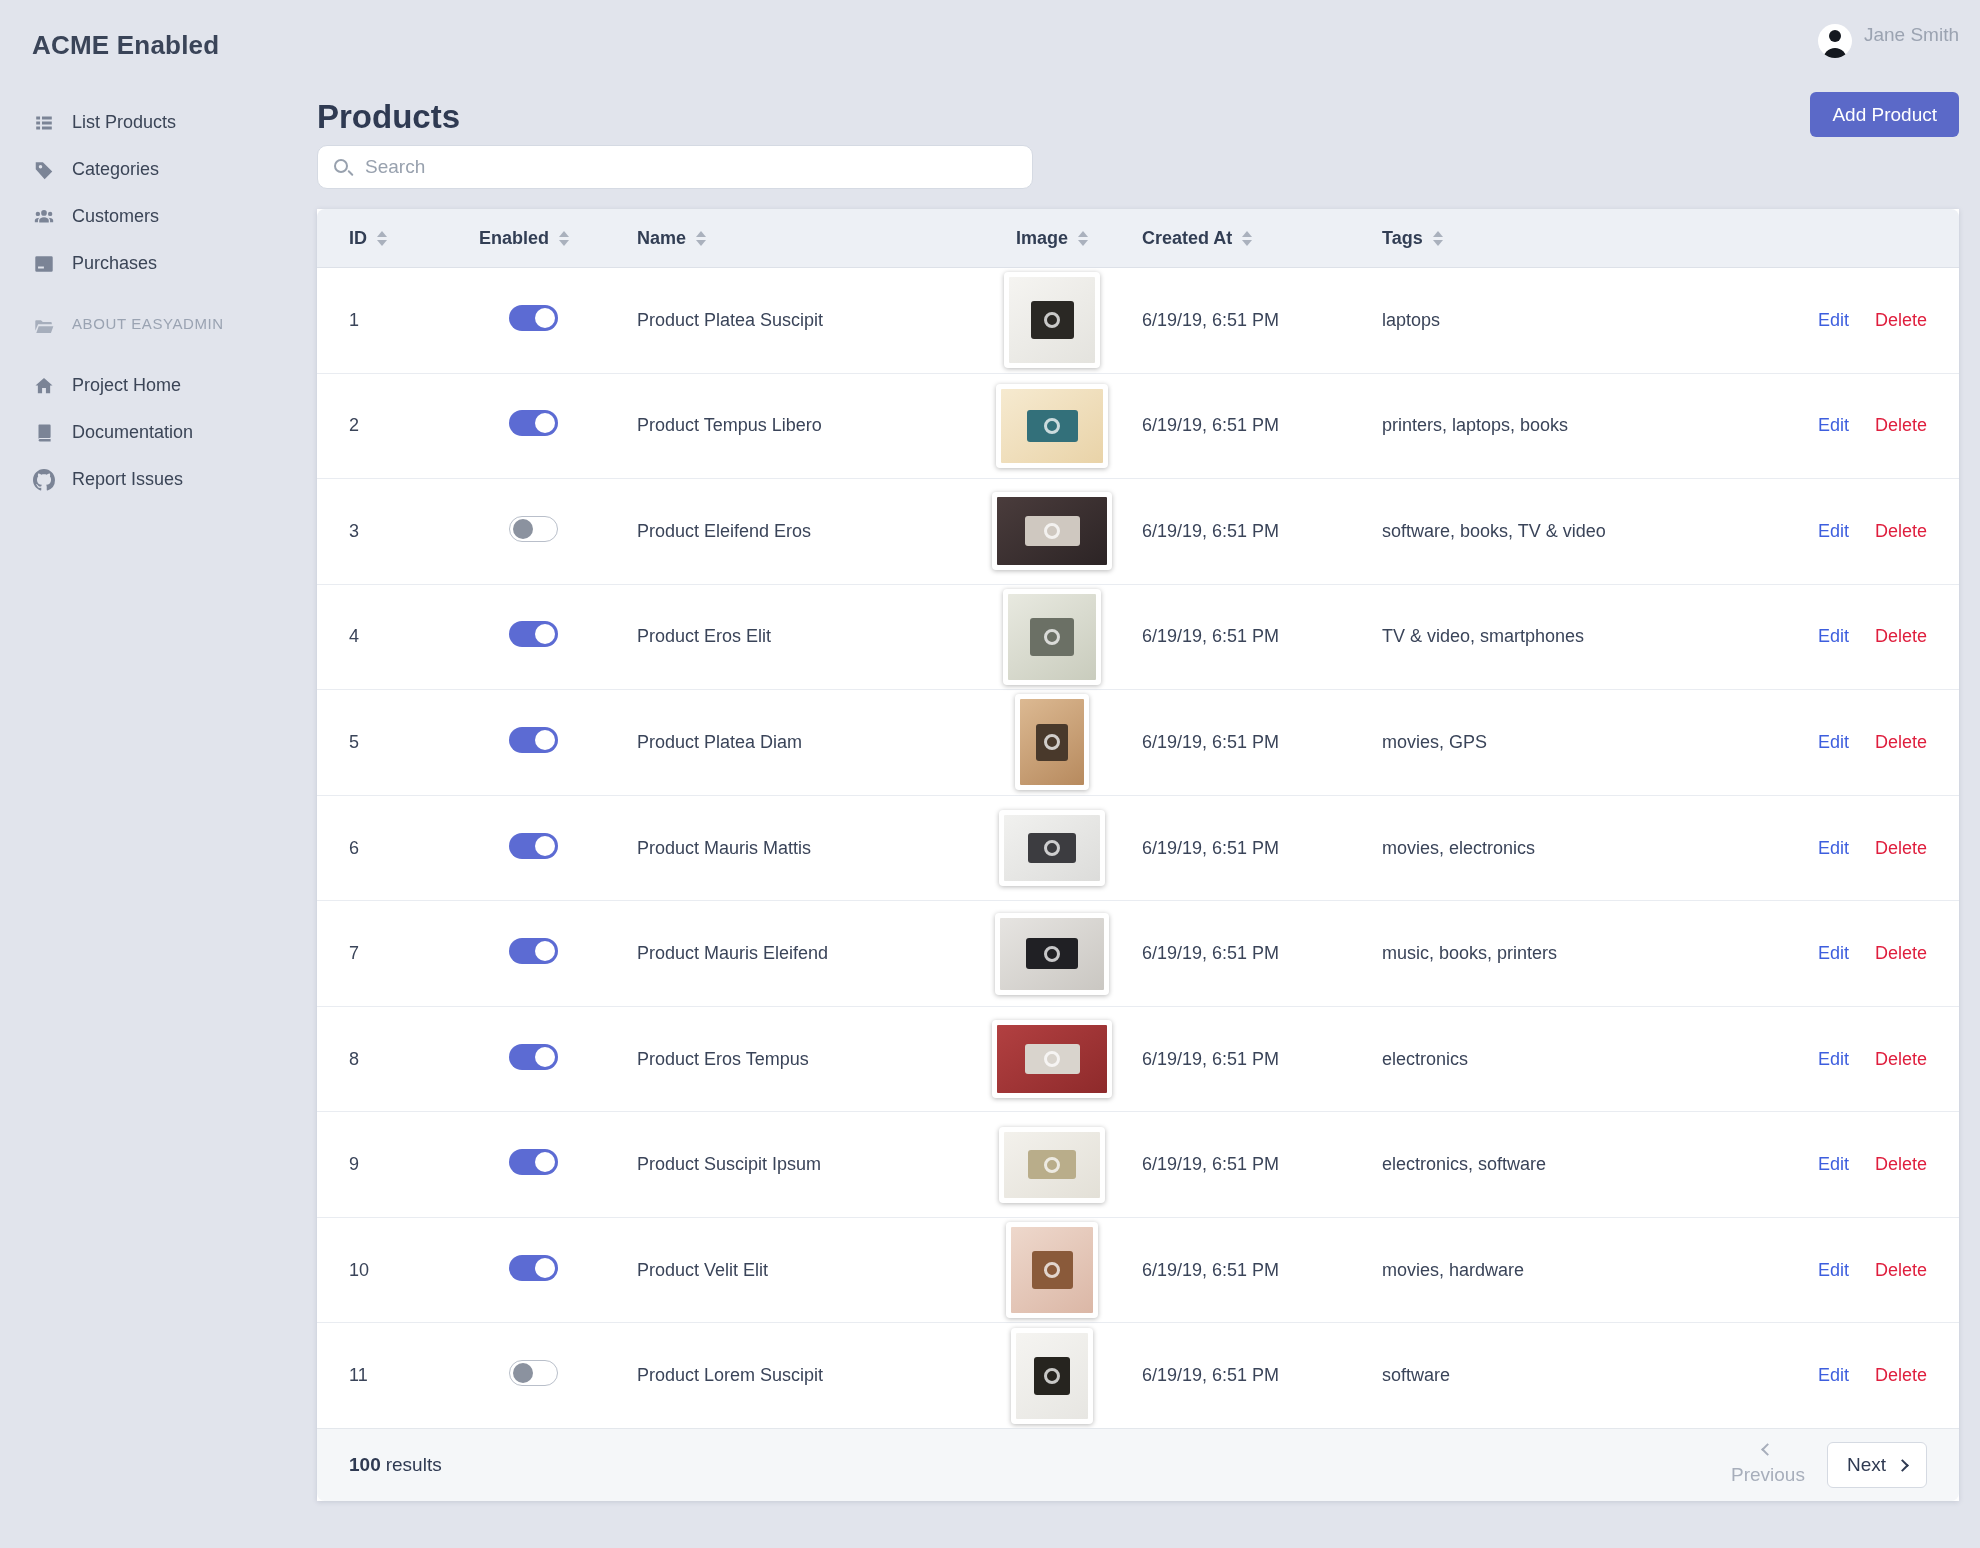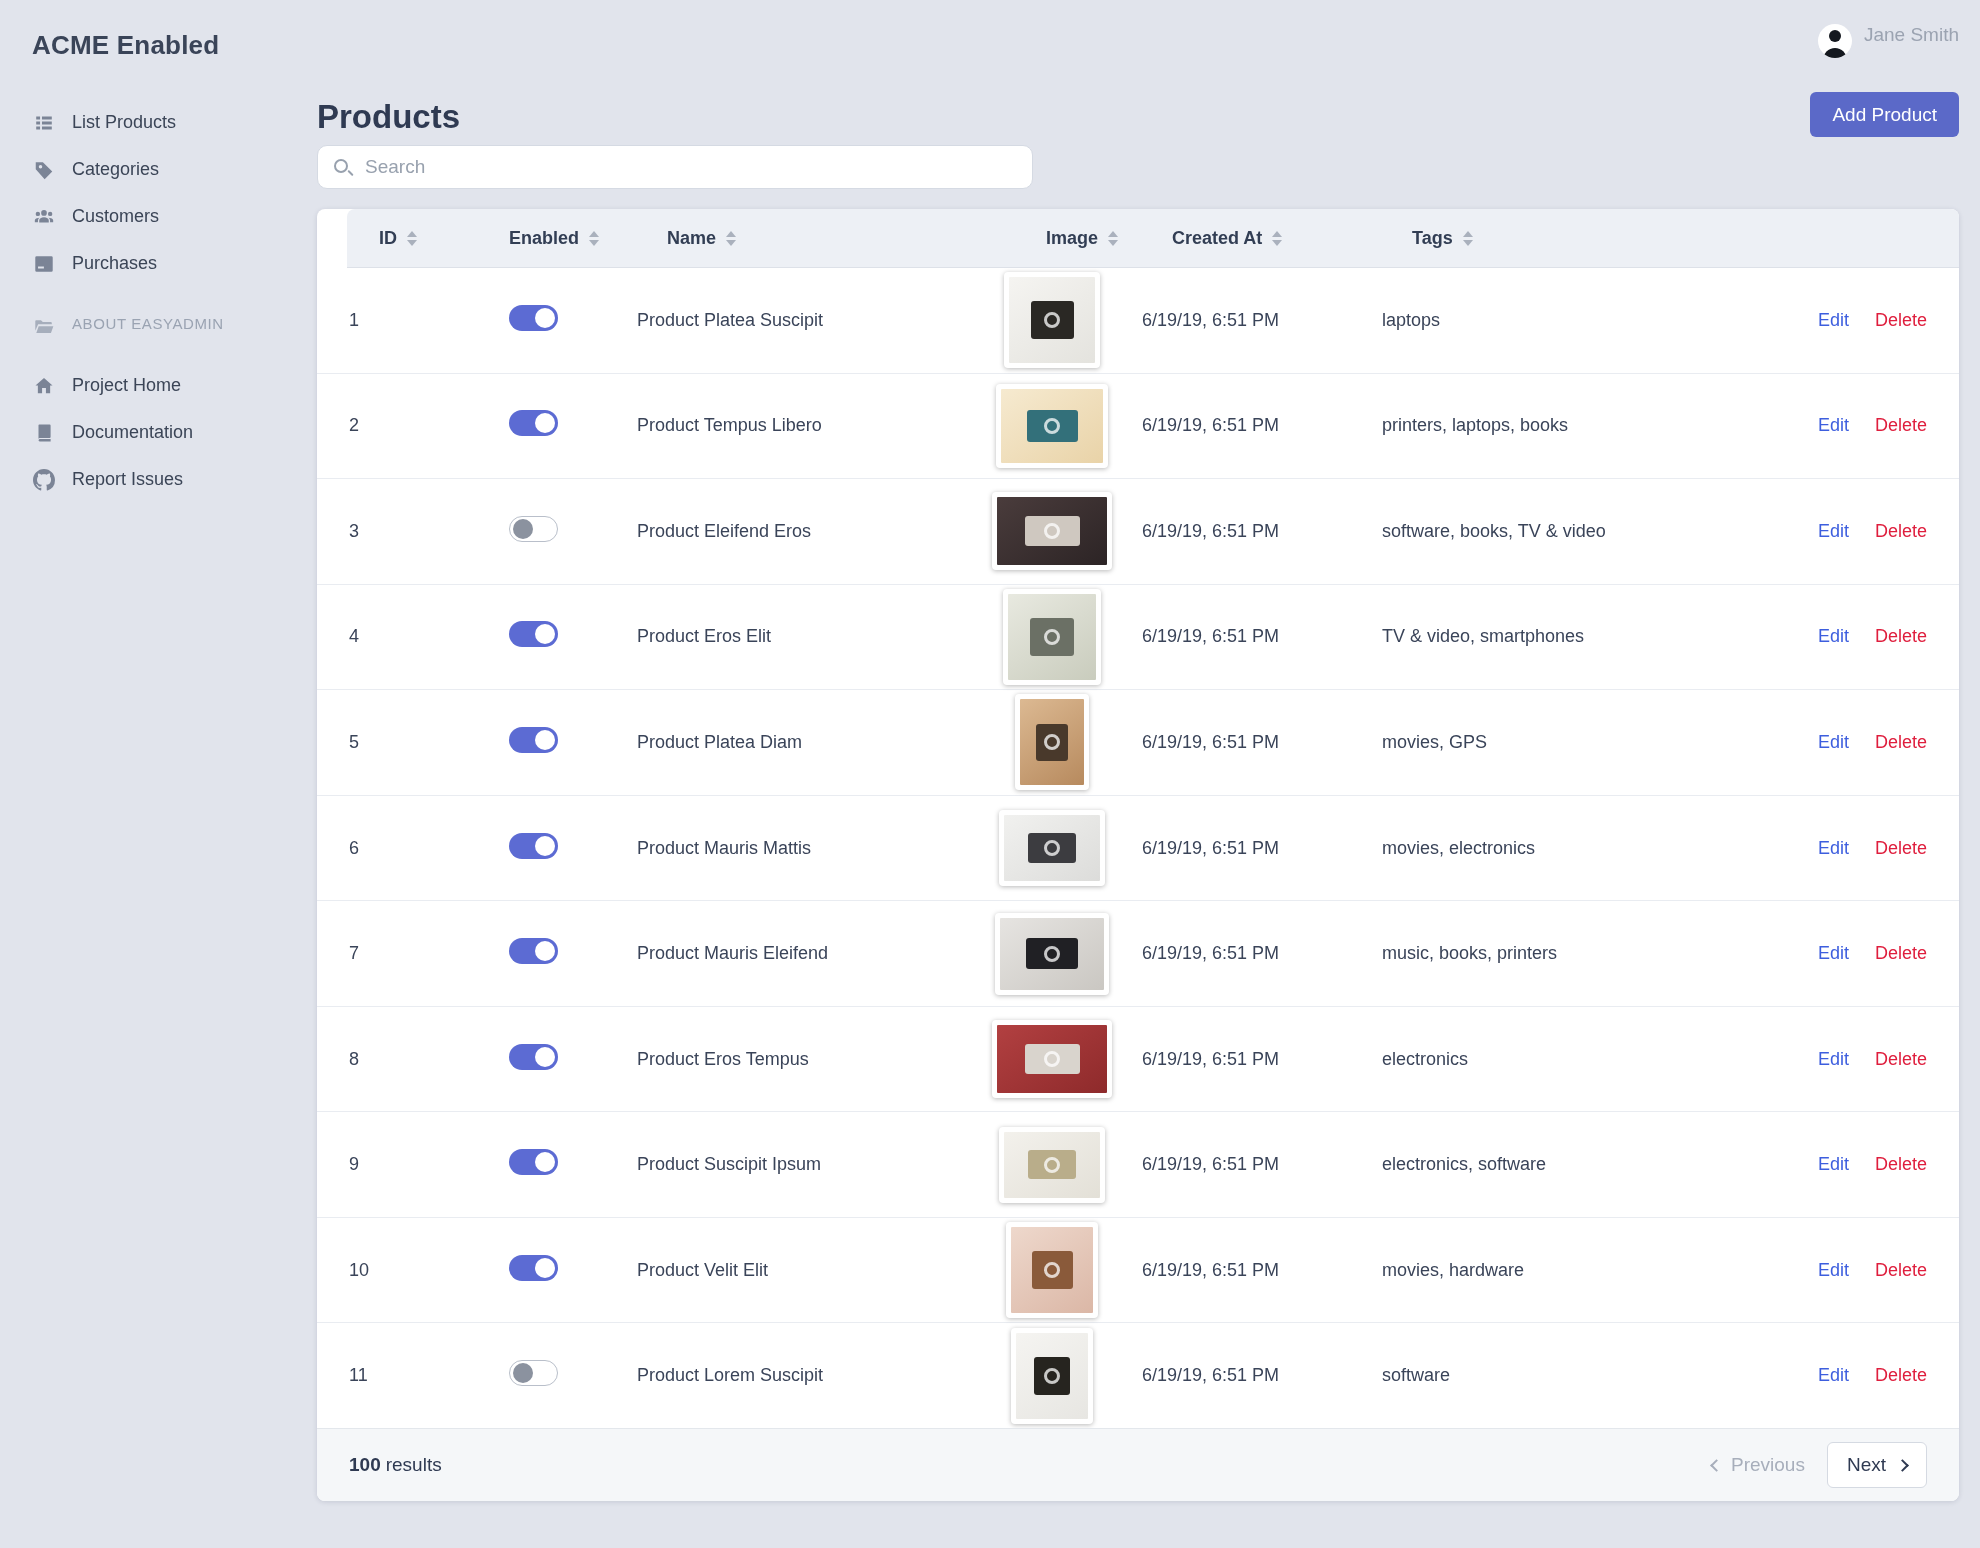--- a/index.html
+++ b/index.html
@@ -48,21 +48,21 @@
   .search-input { width:100%; height:100%; border:1px solid #d5dae3; border-radius:10px; background:#fff;
                   padding:0 16px 0 47px; font-size:19px; color:#3a4459; font-family:inherit; outline:none; }
   .search-input::placeholder { color:#98a1ae; }
   .search-icon { position:absolute; left:17px; top:14px; width:14px; height:14px;
                  border:2px solid #98a1ae; border-radius:50%; }
   .search-icon::after { content:""; position:absolute; left:11px; top:11px; width:7px; height:2px;
                         background:#98a1ae; transform:rotate(45deg); border-radius:1px; }
 
   
   .card { position:absolute; left:0; right:21px; top:209px; bottom:47px; background:#fff;
-          border-radius:8px; box-shadow:0 1px 5px rgba(40,50,80,.15);padding-left:30px; }
+          border-radius:0; box-shadow:0 1px 5px rgba(40,50,80,.15); }
   .grid { display:grid; grid-template-columns:130px 158px 325px 180px 240px 1fr 200px;
           align-items:center; padding:0 32px; }
   .thead { height:59px; background:#edf0f5; border-bottom:1px solid #dde1e8; border-radius:8px 8px 0 0;
            font-size:18px; font-weight:600; color:var(--head-text); }
   .hcell { display:flex; align-items:center; gap:10px; cursor:pointer; }
   .hcell.c-image { justify-content:center; }
   .sort { display:inline-flex; flex-direction:column; align-items:center; gap:3px; }
   .sort::before { content:""; border-left:5px solid transparent; border-right:5px solid transparent;
                   border-bottom:6px solid #aab1bd; }
   .sort::after  { content:""; border-left:5px solid transparent; border-right:5px solid transparent;
@@ -92,21 +92,21 @@
   .link.edit { color:var(--edit); }
   .link.delete { color:var(--delete); }
 
   
   .tfoot { position:absolute; left:0; right:0; bottom:0; height:73px; background:#f5f7f9;
            border-top:1px solid #e3e7ec; border-radius:0 0 8px 8px; display:flex; align-items:center;
            padding:0 32px; }
   .results { font-size:19px; color:#2f3a52; }
   .results b { font-weight:bold; margin-right:5px; }
   .pager { margin-left:auto; display:flex; align-items:center; gap:22px; }
-  .prev { display:flex; align-items:center; gap:10px; color:#a7aebb; font-size:19px; cursor:default; }
+  .prev { display:flex; align-items:center; gap:10px; color:#a7aebb; font-size:19px; cursor:default;flex-direction:column; }
   .next-btn { display:flex; align-items:center; gap:12px; height:46px; padding:0 19px; background:#fff;
               border:1px solid #d5dae2; border-radius:6px; font-size:19px; color:#2f3a52;
               font-family:inherit; cursor:pointer; }
   .chev { width:9px; height:9px; border-right:2.5px solid currentColor; border-bottom:2.5px solid currentColor; flex:none; }
   .chev.left  { transform:rotate(135deg); }
   .chev.right { transform:rotate(-45deg); }
 </style>
 </head>
 <body>
 

